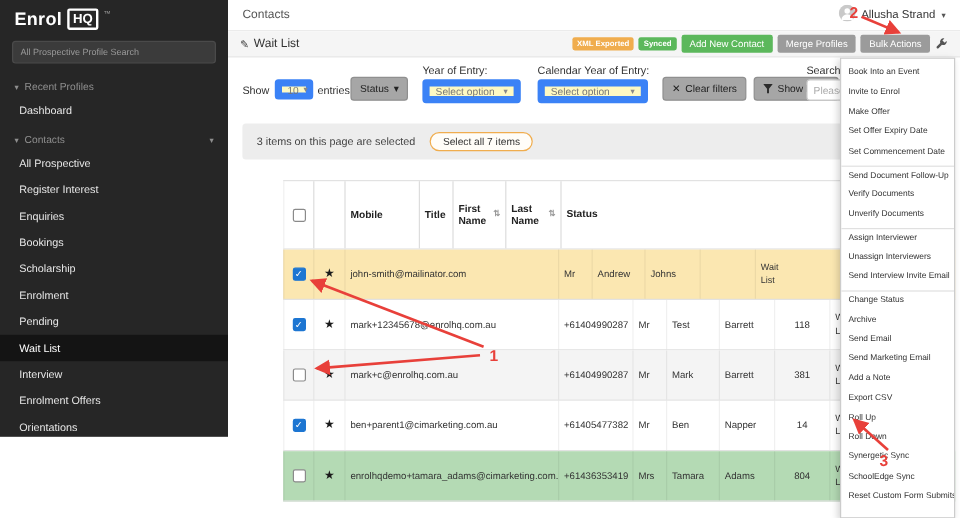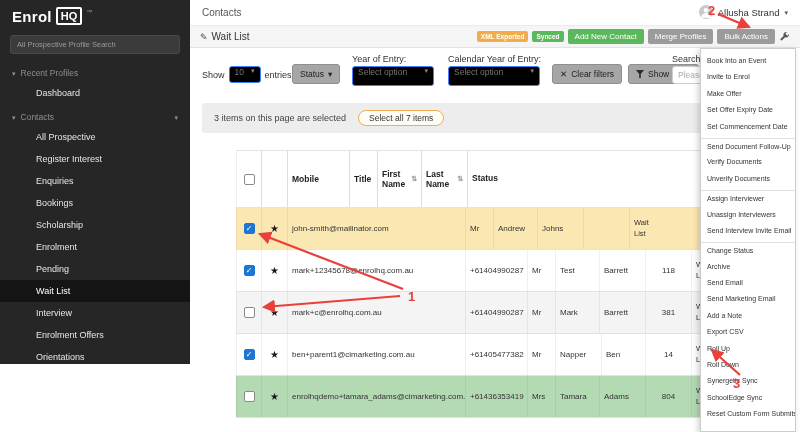--- a/index.html
+++ b/index.html
@@ -12,21 +12,21 @@
   .logo{display:flex;align-items:center;gap:4px;padding:7px 12px 5px}
   .logo-text{font-size:15px;font-weight:bold;letter-spacing:.3px}
   .logo-box{border:2px solid #fff;font-weight:bold;font-size:11px;padding:0 3px;border-radius:2px;line-height:14px}
   .logo-tm{font-size:6px;color:#9a9a9a;align-self:flex-start;margin-top:2px}
   .sb-search{padding:3px 10px 6px}
   .sb-search input{width:100%;background:#3b3b3b;border:1px solid #4a4a4a;border-radius:3px;color:#ccc;font-size:7.5px;padding:4px 6px;outline:none;font-family:"Liberation Sans",sans-serif}
   .sb-search input::placeholder{color:#9a9a9a}
   .sb-head{display:flex;align-items:flex-end;gap:5px;padding:8px 12px 4px;color:#8f8f8f;font-size:8.5px}
   .sec-caret{font-size:7px;color:#8f8f8f}
   .sec-caret.right{margin-left:auto}
-  .sb-item{padding:6px 12px 6px 36px;font-size:9px;color:#e6e6e6;cursor:pointer;white-space:nowrap}
+  .sb-item{padding:6px 12px 6px 16px;font-size:9px;color:#e6e6e6;cursor:pointer;white-space:nowrap}
   .sb-item.active{background:#141414;color:#fff}
 
   
   .topbar{position:absolute;left:190px;top:0;width:610px;height:26px;background:#fff;border-bottom:1px solid #ebebeb;display:flex;align-items:center;justify-content:space-between;padding:0 12px}
   .page-title{font-size:10px;color:#555}
   .user{display:flex;align-items:center;gap:5px;font-size:9.5px;color:#333;cursor:pointer}
   .user .caret{font-size:7px;color:#555}
 
   
   .toolbar{position:absolute;left:190px;top:26px;width:610px;height:22px;background:#f5f5f5;border-bottom:1px solid #e3e3e3;display:flex;align-items:center;padding:0 10px}
@@ -39,21 +39,21 @@
   .btn{font-size:8px;border:none;border-radius:2px;padding:3px 7px;cursor:pointer;white-space:nowrap;font-family:"Liberation Sans",sans-serif}
   .btn.green{background:#5cb85c;color:#fff}
   .btn.gray{background:#9b9b9b;color:#fff}
   .wrench{display:flex;align-items:center;cursor:pointer}
 
   
   .filters{position:absolute;left:190px;top:48px;width:610px;height:54px;background:#fff}
   .f-abs{position:absolute}
   .f-label{font-size:9px;color:#333;white-space:nowrap}
   .inline{display:flex;align-items:center;gap:4px}
-  .select{border:1px solid #3b82f6;border-radius:3px;background:#000000;color:#777;font-size:8.5px;display:flex;justify-content:space-between;padding:0 5px;cursor:pointer}
+  .select{border:6px solid #3b82f6;border-radius:3px;background:#fef9c3;color:#777;font-size:8.5px;display:flex;align-items:center;justify-content:space-between;padding:0 5px;cursor:pointer}
   .select .caret{font-size:7px;color:#888;margin-left:4px}
   .gbtn{background:#a6a6a6;color:#222;border:1px solid #8f8f8f;border-radius:3px;font-size:8.5px;display:flex;align-items:center;gap:4px;padding:0 7px;height:20px;cursor:pointer;white-space:nowrap;font-family:"Liberation Sans",sans-serif}
   .search-input{border:1px solid #ccc;border-radius:3px;font-size:8.5px;color:#777;padding:3px 5px;outline:none;font-family:"Liberation Sans",sans-serif}
   .search-input::placeholder{color:#aaa}
 
   
   .selbar{position:absolute;left:202px;top:103px;width:588px;height:30px;background:#ededed;border-radius:3px;display:flex;align-items:center;gap:12px;padding:0 12px;z-index:5}
   .selmsg{font-size:9px;color:#444}
   .selall{font-size:8.5px;color:#333;border:1px solid #f0ad4e;border-radius:10px;padding:2px 10px;background:#fffdf8;cursor:pointer;white-space:nowrap}
 
@@ -350,22 +350,22 @@
             <span class="cb checked">
               <span class="tick">✓</span>
             </span>
           </div>
           <div class="td c-fav">
             <span class="star">★</span>
           </div>
           <div class="td c-email">ben+parent1@cimarketing.com.au</div>
           <div class="td c-mobile">+61405477382</div>
           <div class="td c-title">Mr</div>
+          <div class="td c-first">Ben</div>
           <div class="td c-last">Napper</div>
-          <div class="td c-first">Ben</div>
           <div class="td c-days">14</div>
           <div class="td c-status">
             <span class="inner">Wait List</span>
           </div>
         </div>
 
         <div class="tr row success">
           <div class="td c-sel">
             <span class="cb"></span>
           </div>

